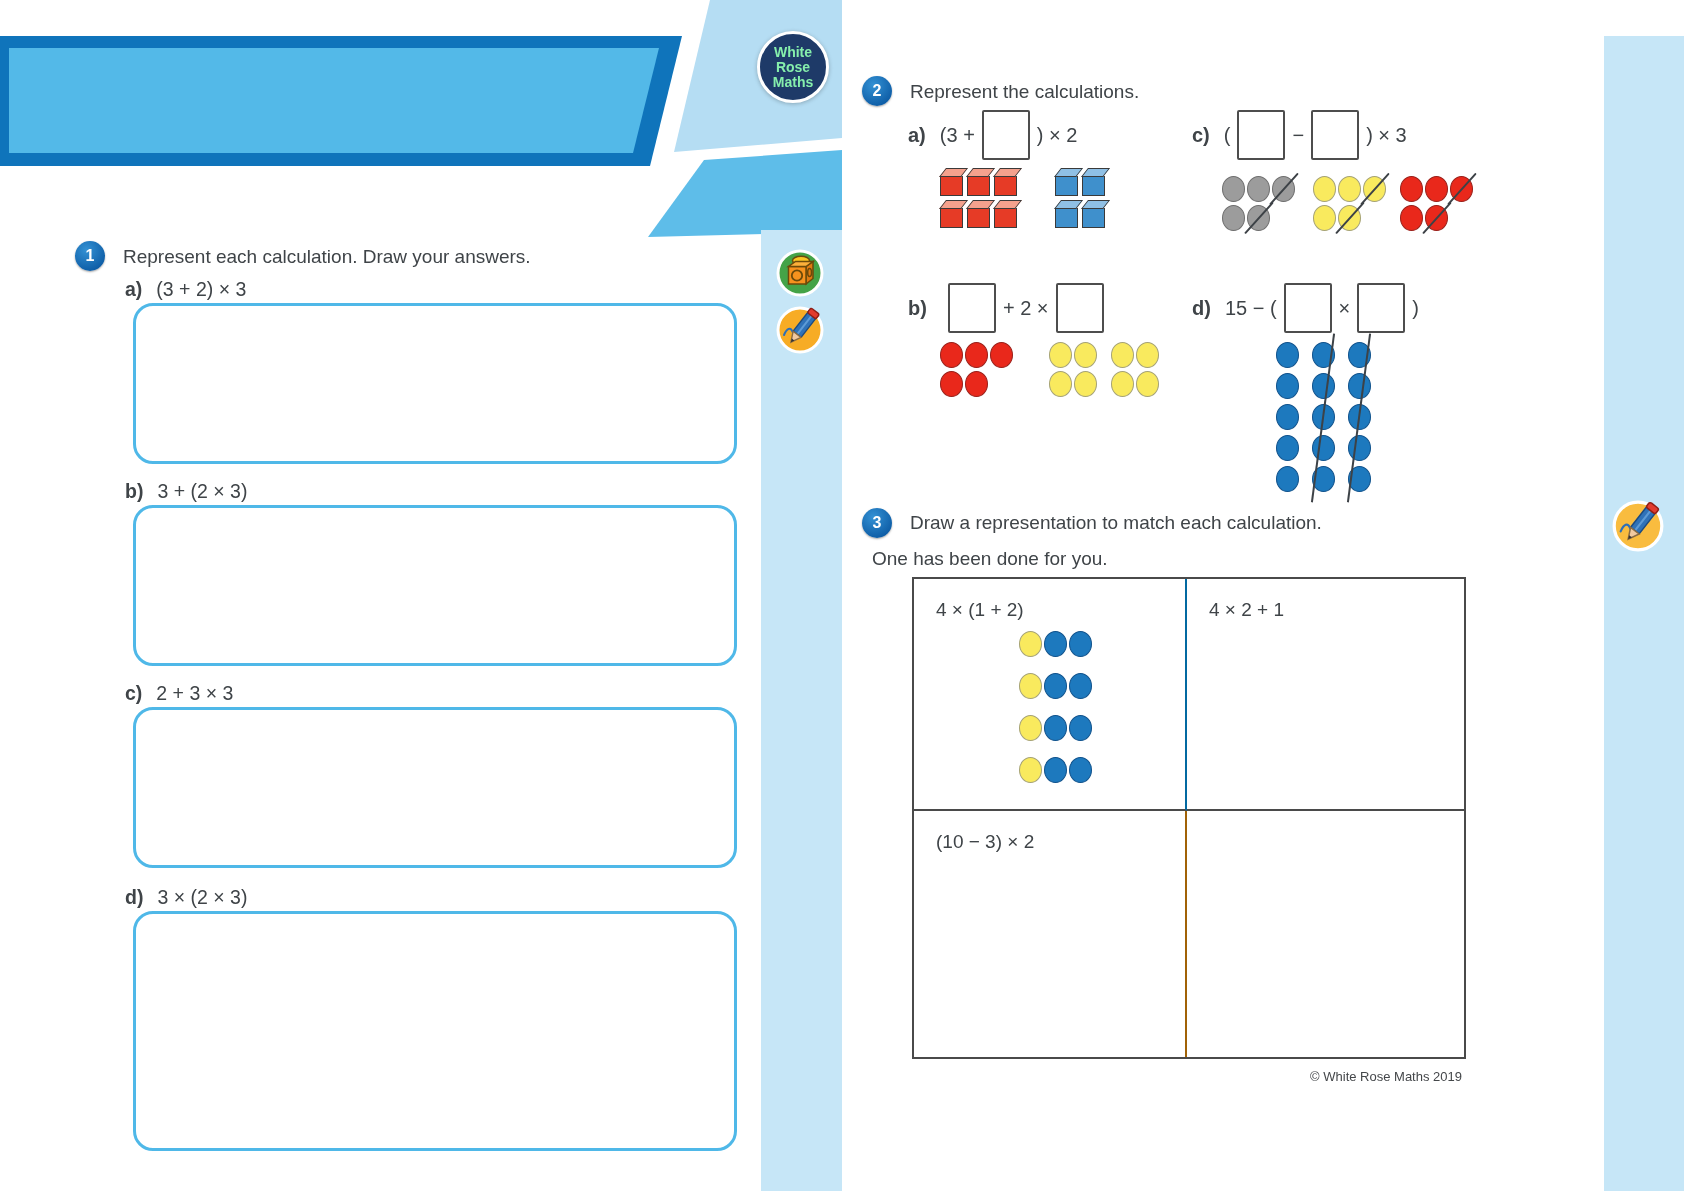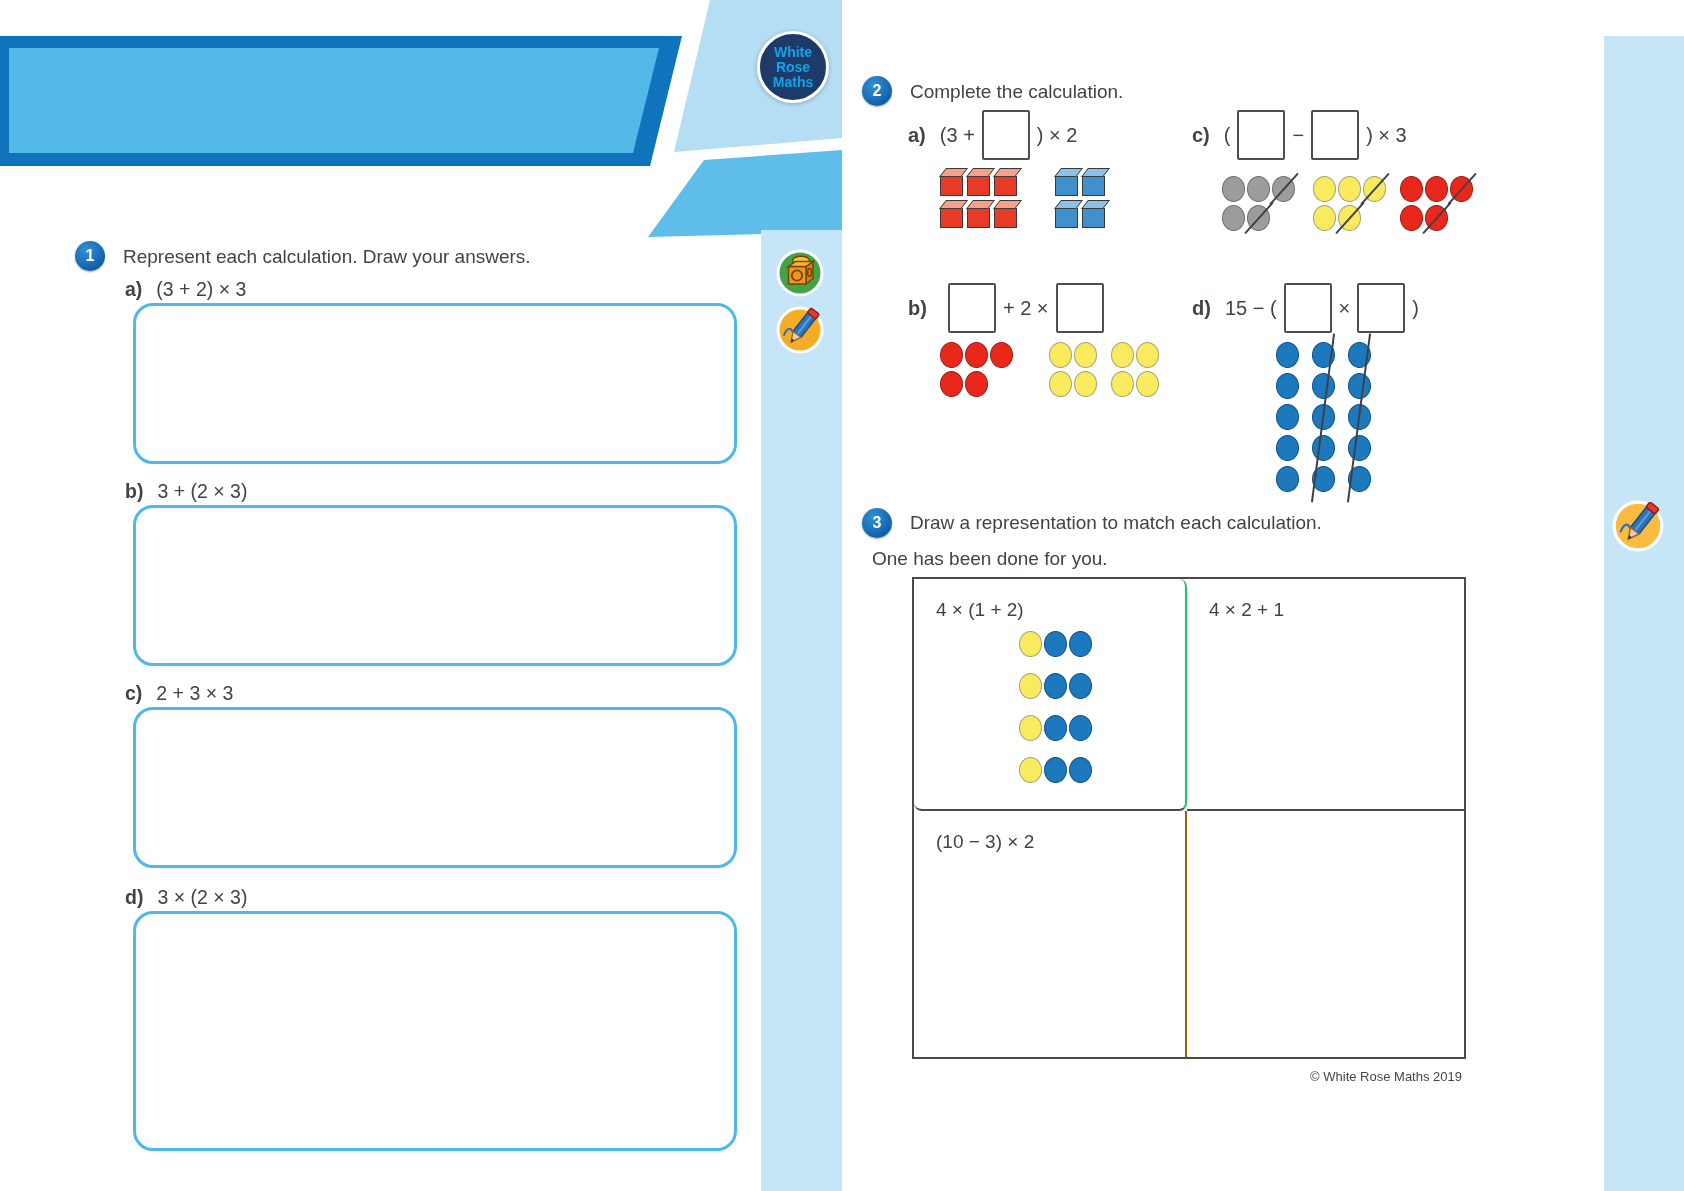--- a/index.html
+++ b/index.html
@@ -17,21 +17,21 @@
   
   .banner-outer{position:absolute;left:0;top:36px;width:682px;height:130px;background:#0F74BB;
                 clip-path:polygon(0 0,682px 0,650px 130px,0 130px);}
   .banner-inner{position:absolute;left:9px;top:12px;width:650px;height:105px;background:#53B9E8;
                 clip-path:polygon(0 0,650px 0,624px 105px,0 105px);}
   .banner-title{position:absolute;left:75px;top:81px;font-size:28px;font-weight:bold;color:#fff;letter-spacing:.5px;}
 
   
   .logo{position:absolute;left:757px;top:31px;width:66px;height:66px;border-radius:50%;
         background:#1E3A68;border:3px solid #fff;box-shadow:0 1px 4px rgba(0,0,0,.25);
-        color:#0ea5e9;font-weight:bold;font-size:14px;line-height:15px;text-align:center;padding-top:0;
+        color:#86efac;font-weight:bold;font-size:14px;line-height:15px;text-align:center;padding-top:0;
         display:flex;flex-direction:column;justify-content:center;}
 
   
   .badge{position:absolute;width:30px;height:30px;border-radius:50%;color:#fff;font-weight:bold;font-size:16px;
          display:flex;align-items:center;justify-content:center;
          background:radial-gradient(circle at 38% 30%, #3391D4, #0D5CA5 78%);box-shadow:0 1px 2px rgba(0,0,0,.35);}
   .prompt{position:absolute;font-size:19px;}
 
   
   .part-row{position:absolute;display:flex;align-items:baseline;font-size:19.5px;}
@@ -61,21 +61,21 @@
   .ctr{display:inline-block;width:23px;height:26px;border-radius:50%;border:1.6px solid;box-sizing:border-box;}
   .slash{position:absolute;left:50%;top:50%;width:2.2px;height:42px;background:#3D4247;border-radius:1px;
          transform:translate(-50%,-50%) rotate(42deg);}
   .ctr-grid{position:relative;display:grid;grid-template-columns:repeat(3,23px);gap:5px 13px;}
   .col-slash{position:absolute;top:-9px;width:2.4px;height:170px;background:#3D4247;transform:rotate(7.5deg);}
 
   
   .q3-table{position:absolute;left:912px;top:577px;width:550px;height:478px;border:2px solid #4A4A4A;
             display:grid;grid-template-columns:273px auto;grid-template-rows:232px auto;background:#fff;}
   .q3-cell{padding:20px 0 0 22px;font-size:19px;}
-  .c-tl{border-right:2px solid #22c55e;border-bottom:2px solid #4A4A4A;border-radius:8px;}
+  .c-tl{border-right:2px solid #0369a1;border-bottom:2px solid #4A4A4A;}
   .c-tr{border-bottom:2px solid #4A4A4A;}
   .c-bl{border-right:2px solid #a16207;}
   .q3-counters{margin:10px 0 0 83px;display:flex;flex-direction:column;gap:13px;}
 
   .footer{position:absolute;left:912px;top:1069px;width:550px;text-align:right;font-size:13px;color:#44474A;}
 
   .icon{position:absolute;}
 </style>
 </head>
 <body>
@@ -157,21 +157,21 @@
   </div>
   <div class="draw-box" style="top:707px;height:155px;"></div>
 
   <div class="part-row" style="left:125px;top:886px;">
     <span class="part-label">d)</span>
     <span class="expr">3 × (2 × 3)</span>
   </div>
   <div class="draw-box" style="top:911px;height:234px;"></div>
 
   <div class="badge" style="left:862px;top:76px;">2</div>
-  <div class="prompt" style="left:910px;top:81px;">Complete the calculation.</div>
+  <div class="prompt" style="left:910px;top:81px;">Represent the calculations.</div>
 
   <div class="eq-row" style="left:908px;top:110px;">
     <span class="part-label">a)</span>
     <span class="eq-seq">
         <span class="eq-text">(3 +</span>
         <span class="eq-box"></span>
         <span class="eq-text">) × 2</span>
       </span>
   </div>
   <div class="visual" style="left:940px;top:168px;">

